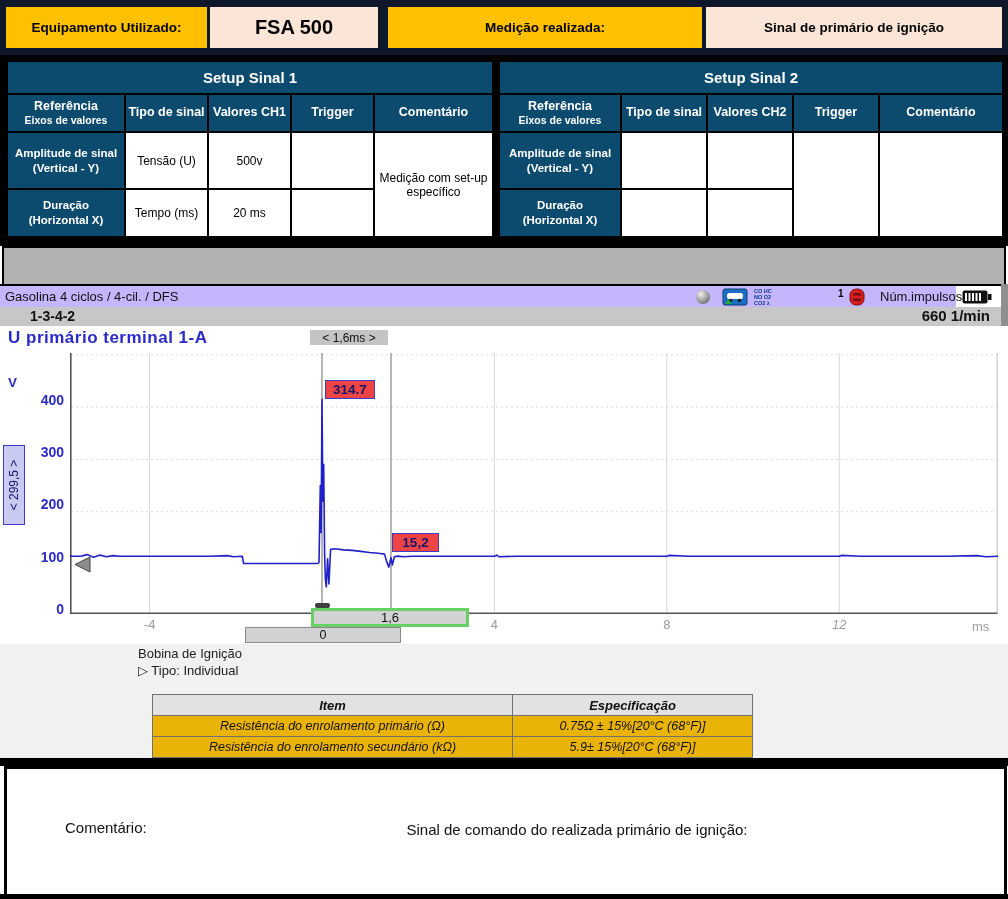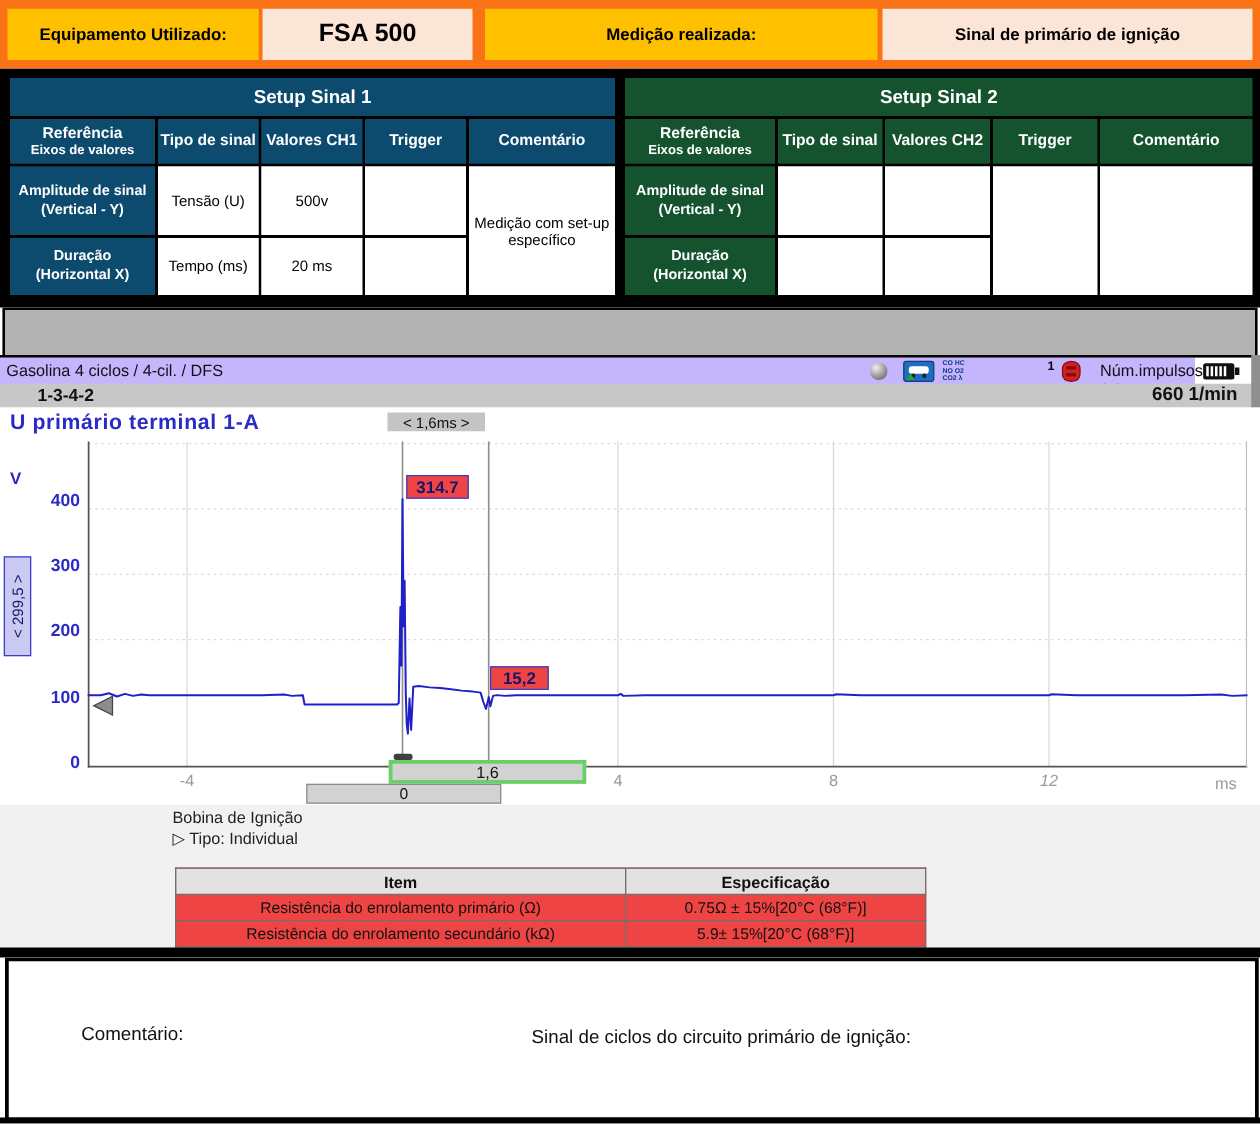--- a/index.html
+++ b/index.html
@@ -2,36 +2,36 @@
 <html><head>
 <meta charset="utf-8">
 <style>
   html,body{margin:0;padding:0;background:#fff;}
   #page{position:relative;width:1008px;height:899px;background:#fff;
         font-family:"Liberation Sans", sans-serif;overflow:hidden;}
   .abs{position:absolute;}
   .flexc{display:flex;align-items:center;justify-content:center;text-align:center;}
 
   
-  #top-row{left:0;top:0;width:1008px;height:55px;background:#f97316;}
+  #top-row{left:0;top:0;width:1008px;height:55px;background:#0f172a;}
   .hdr-cell{position:absolute;top:7px;height:41px;display:flex;align-items:center;justify-content:center;text-align:center;}
   .hdr-yellow{background:#FFC000;font-weight:bold;font-size:13.5px;color:#000;}
   .hdr-pink{background:#FBE5D6;color:#000;}
 
   
   #setup-region{left:0;top:55px;width:1008px;height:190px;background:#000;}
   table.setup{border-collapse:collapse;table-layout:fixed;position:absolute;}
   table.setup td{border:2px solid #000;padding:0;text-align:center;vertical-align:middle;overflow:hidden;}
   .st-title{font-size:15px;font-weight:bold;color:#fff;}
   .st-colhead{font-size:12.5px;font-weight:bold;color:#fff;line-height:1.25;}
   .st-sub{font-size:10.5px;font-weight:bold;}
   .st-rowhead{font-size:11.5px;font-weight:bold;color:#fff;line-height:1.3;}
   .st-data{background:#fff;font-size:12px;color:#000;}
   .bg-cyan{background:#0c4a6e;}
-  .bg-green{background:#14532d;}
+  .bg-green{background:#0c4a6e;}
 
   
   #mid-black{left:0;top:238px;width:1008px;height:8px;background:#000;}
   #gray-panel{left:2px;top:246px;width:1000px;height:36px;background:#B2B2B2;border:2px solid #000;}
   #status1{left:0;top:284px;width:956px;height:22px;background:#c4b5fd;border-top:2px solid #000;
            border-bottom:4px solid #be185d;font-size:13px;color:#111;}
   #status2{left:0;top:307px;width:1008px;height:19px;background:#C7C7C7;}
   #scope-white{left:0;top:326px;width:1008px;height:318px;background:#fff;}
   #scope-title{left:8px;top:2px;font-size:17px;font-weight:600;color:#2A2AC8;letter-spacing:.5px;}
   #delta-badge{left:310px;top:4px;width:78px;height:15px;background:#C4C4C4;font-size:12px;color:#111;}
@@ -57,22 +57,22 @@
   #sphere-icon{left:696px;top:4px;width:14px;height:14px;border-radius:50%;
                background:radial-gradient(circle at 35% 30%, #f0f0f0, #777 75%);}
   #gas-text{left:754px;top:2px;font-size:5.5px;line-height:6px;color:#123a8a;font-weight:bold;}
   #impulse-sup{left:838px;top:2px;font-size:10px;font-weight:bold;color:#000;}
   #impulse-text{left:880px;top:3px;font-size:13px;color:#111;}
 
   
   #lower{left:0;top:644px;width:1008px;height:114px;background:#F1F1F1;}
   #coil-title{left:138px;top:2px;font-size:13px;color:#222;}
   #coil-type{left:138px;top:19px;font-size:13px;color:#222;}
-  table#spec{border-collapse:collapse;table-layout:fixed;position:absolute;left:140px;top:50px;width:600px;
-             background:#ef4444;}
+  table#spec{border-collapse:collapse;table-layout:fixed;position:absolute;left:152px;top:50px;width:600px;
+             background:#eab308;font-style:italic;}
   table#spec td{border:1px solid #707070;padding:1px 4px;text-align:center;font-size:12.5px;color:#111;height:18px;}
   table#spec tr.spec-head td{background:#E2E2E2;font-weight:bold;font-size:13px;}
 
   
   #bottom-black{left:0;top:758px;width:1008px;height:8px;background:#000;}
   #comment-box{left:4px;top:766px;width:997px;height:125px;background:#fff;border:3px solid #000;}
   #comment-label{left:28px;top:50px;font-size:15px;color:#111;margin-left:30px;}
   #comment-text{left:140px;top:52px;width:860px;text-align:center;font-size:15px;color:#111;}
   #page-bottom-edge{left:0;top:894px;width:1008px;height:5px;background:#000;}
 </style>
@@ -296,17 +296,17 @@
         <td>Resistência do enrolamento secundário (kΩ)</td>
         <td>5.9± 15%[20°C (68°F)]</td>
       </tr>
     </tbody>
       </table>
   </div>
 
   <div class="abs" id="bottom-black"></div>
   <div class="abs" id="comment-box">
     <div class="abs" id="comment-label">Comentário:</div>
-    <div class="abs" id="comment-text">Sinal de ciclos do circuito primário de ignição:</div>
+    <div class="abs" id="comment-text">Sinal de comando do realizada primário de ignição:</div>
   </div>
   <div class="abs" id="page-bottom-edge"></div>
 
 </div>
 
 </body></html>

